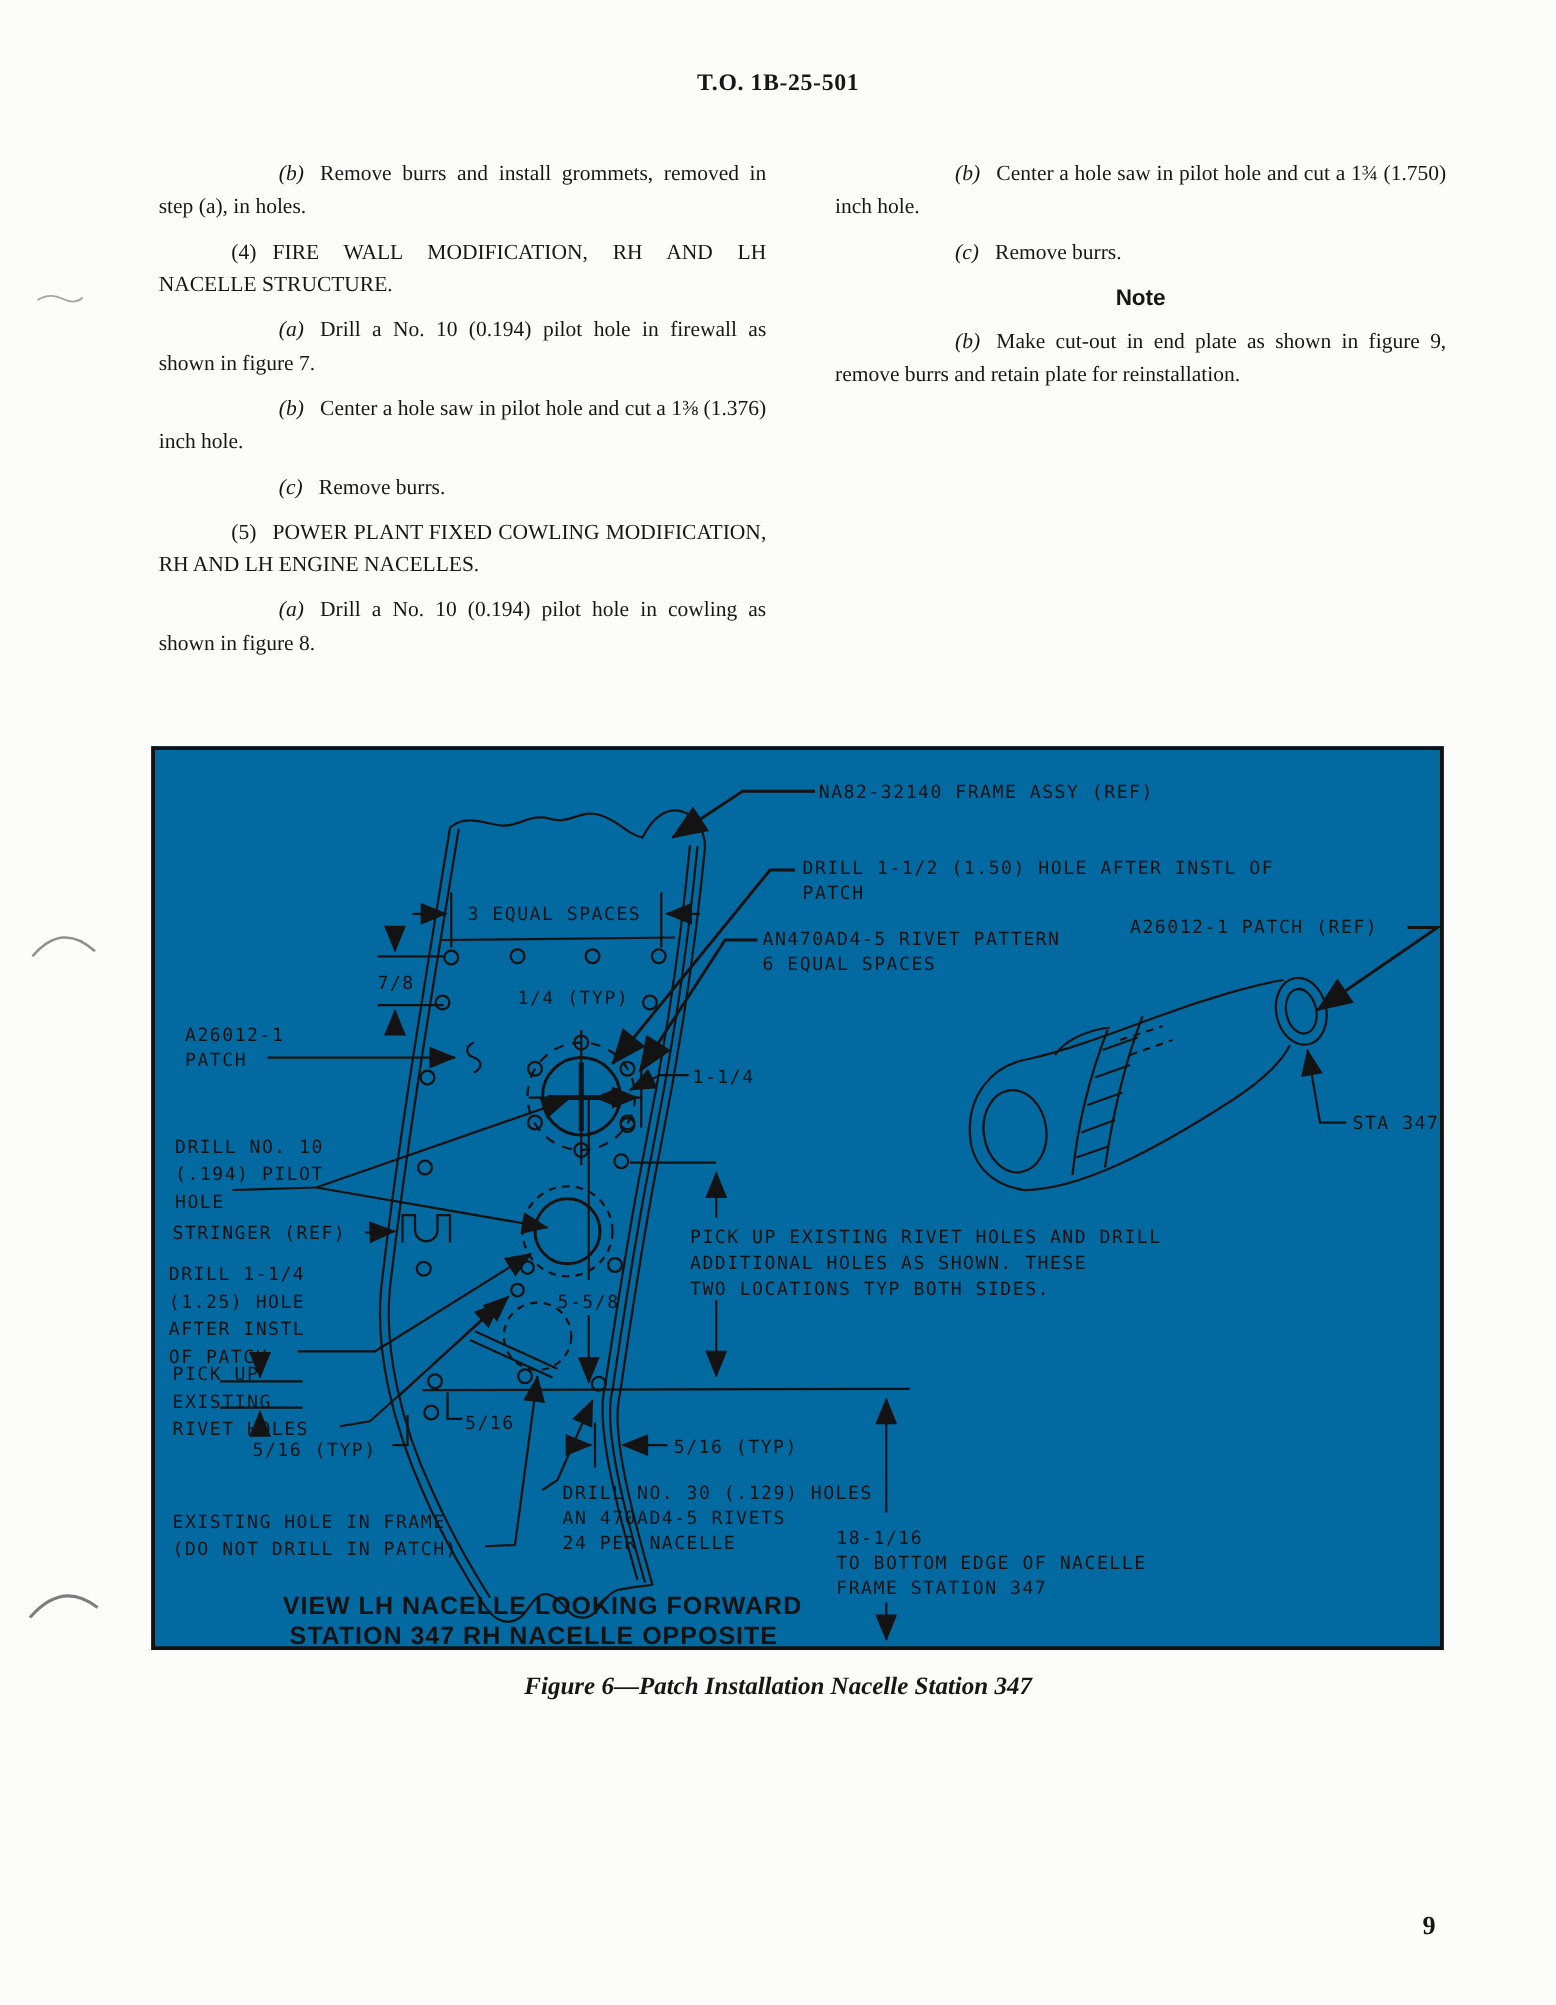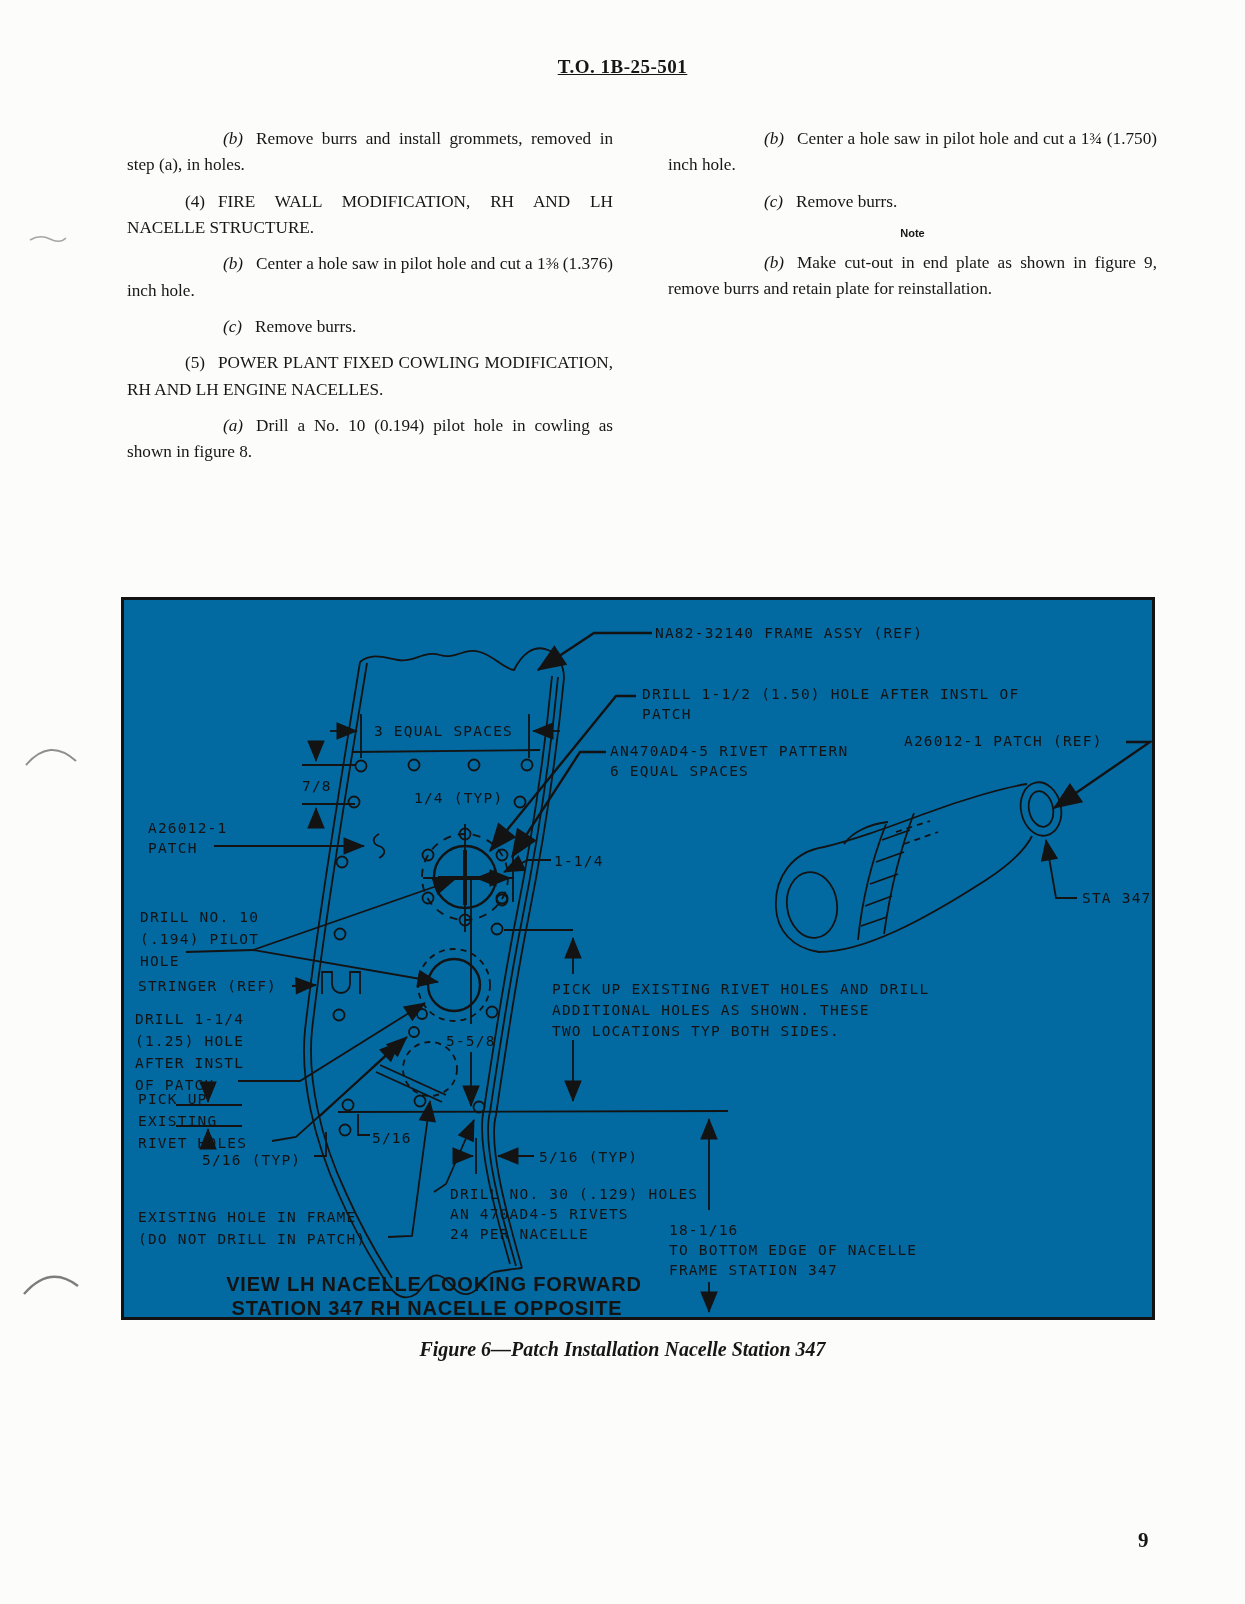--- a/index.html
+++ b/index.html
@@ -1,28 +1,28 @@
 <!DOCTYPE html>
 <html><head>
 <meta charset="utf-8">
 <style>
   html,body{margin:0;padding:0;background:#d9d9d9;}
   .page{position:relative;width:1245px;height:1604px;background:#fcfcfa;overflow:hidden;
         font-family:"Liberation Serif","DejaVu Serif",serif;color:#161616;}
   .header{position:absolute;top:56px;left:0;width:100%;text-align:center;
-          font-weight:bold;font-size:19px;letter-spacing:.5px;text-decoration:underline;}
+          font-weight:bold;font-size:19px;letter-spacing:.5px;}
   .col{position:absolute;top:126px;font-size:17.2px;line-height:1.53;text-align:justify;}
   .col-left{left:127px;width:486px;}
   .col-right{left:668px;width:489px;}
   .para{margin:0 0 10px 0;}
   .sub{text-indent:96px;}
   .num{text-indent:58px;}
   .plab{margin-right:13px;}
   .it .plab{font-style:italic;}
-  .note-h{text-align:center;font-weight:bold;font-size:11px;margin:4px 0 8px 0;
+  .note-h{text-align:center;font-weight:bold;font-size:18px;margin:4px 0 8px 0;
           font-family:"Liberation Sans","DejaVu Sans",sans-serif;}
   .note-b{margin:0 44px 10px 33px;text-align:justify;}
   .figure-box{position:absolute;left:121px;top:597px;width:1034px;height:723px;
               border:3px solid #121212;box-sizing:border-box;background:#0369a1;}
   .fig-caption{position:absolute;top:1338px;left:0;width:100%;text-align:center;
                font-style:italic;font-weight:bold;font-size:20px;}
   .page-num{position:absolute;top:1528px;left:1138px;font-weight:bold;font-size:21px;}
   svg.fig text{font-family:"DejaVu Sans Mono","Liberation Mono",monospace;
                font-size:14.5px;letter-spacing:1.2px;fill:#131313;}
   svg.fig text.viewcap{font-family:"Liberation Sans","DejaVu Sans",sans-serif;
@@ -37,20 +37,21 @@
 </head>
 <body>
 
 <div class="page">
 
   <div class="header">T.O. 1B-25-501</div>
 
   <div class="col col-left">
     <p class="para sub it"><span class="plab">(b)</span><span>Remove burrs and install grommets, removed in step (a), in holes.</span></p>
     <p class="para num"><span class="plab">(4)</span><span>FIRE WALL MODIFICATION, RH AND LH NACELLE STRUCTURE.</span></p>
+    <p class="para sub it"><span class="plab">(a)</span><span>Drill a No. 10 (0.194) pilot hole in firewall as shown in figure 7.</span></p>
     <p class="para sub it"><span class="plab">(b)</span><span>Center a hole saw in pilot hole and cut a 1⅜ (1.376) inch hole.</span></p>
     <p class="para sub it"><span class="plab">(c)</span><span>Remove burrs.</span></p>
     <p class="para num"><span class="plab">(5)</span><span>POWER PLANT FIXED COWLING MODIFICATION, RH AND LH ENGINE NACELLES.</span></p>
     <p class="para sub it"><span class="plab">(a)</span><span>Drill a No. 10 (0.194) pilot hole in cowling as shown in figure 8.</span></p>
   </div>
 
   <div class="col col-right">
     <p class="para sub it"><span class="plab">(b)</span><span>Center a hole saw in pilot hole and cut a 1¾ (1.750) inch hole.</span></p>
     <p class="para sub it"><span class="plab">(c)</span><span>Remove burrs.</span></p>
     <div class="note-h">Note</div>

